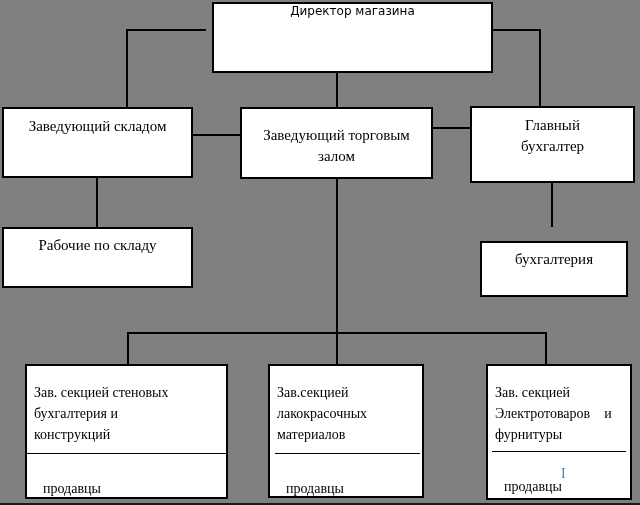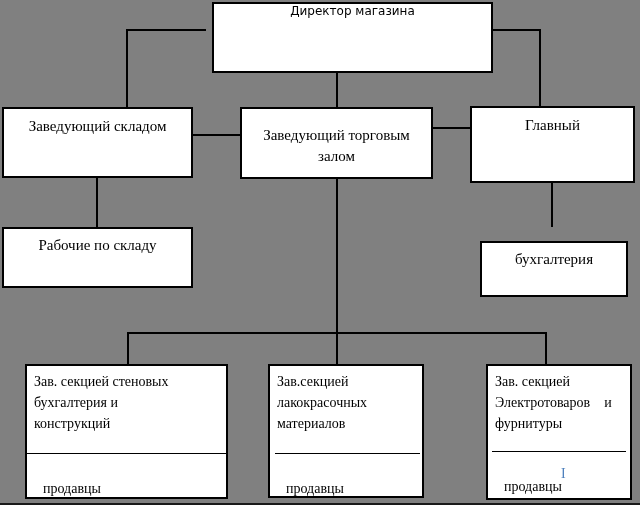--- a/index.html
+++ b/index.html
@@ -21,21 +21,21 @@
   .box .lbl { display:block; }
   .sans {
     font-family:"DejaVu Sans","Liberation Sans",sans-serif;
     font-size:12px;
   }
   .serif15 { font-size:15px; line-height:21px; }
   .section {
     font-size:14px;
     line-height:21px;
     text-align:left;
-    padding:5px 7px;
+    padding:16px 7px;
   }
   .section .head-line { display:block; white-space:pre-wrap; }
   .divider {
     position:absolute;
     height:1px;
     background:#000000;
   }
   .staff {
     position:absolute;
     left:16px;
@@ -87,20 +87,21 @@
     <span class="lbl">Заведующий складом</span>
   </div>
 
   <div class="box serif15" style="left:240px; top:107px; width:193px; height:72px; padding-top:16px;">
     <span class="lbl">Заведующий торговым</span>
     <span class="lbl">залом</span>
   </div>
 
   <div class="box serif15" style="left:470px; top:106px; width:165px; height:77px; padding-top:7px;">
     <span class="lbl">Главный</span>
+    <span class="lbl">бухгалтер</span>
   </div>
 
   <div class="box serif15" style="left:2px; top:227px; width:191px; height:61px; padding-top:6px;">
     <span class="lbl">Рабочие по складу</span>
   </div>
 
   <div class="box serif15" style="left:480px; top:241px; width:148px; height:56px; padding-top:6px;">
     <span class="lbl">бухгалтерия</span>
   </div>
 

